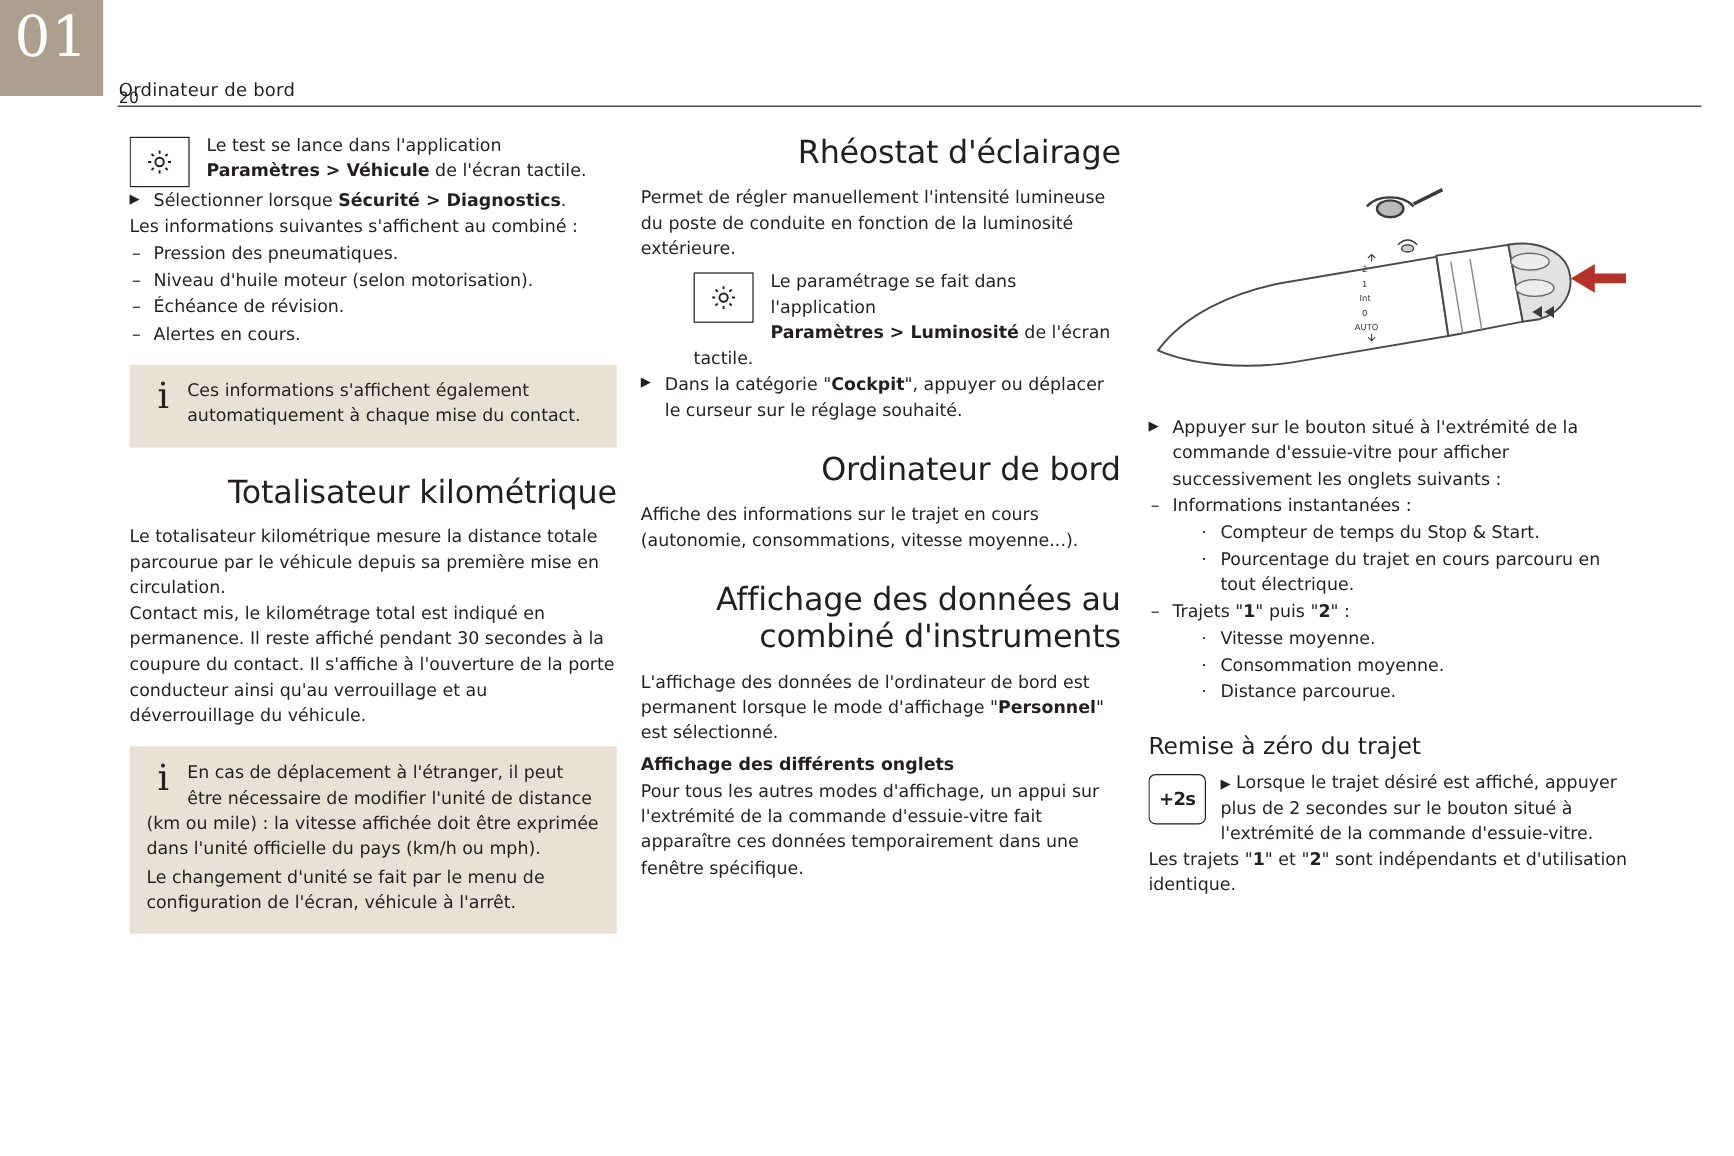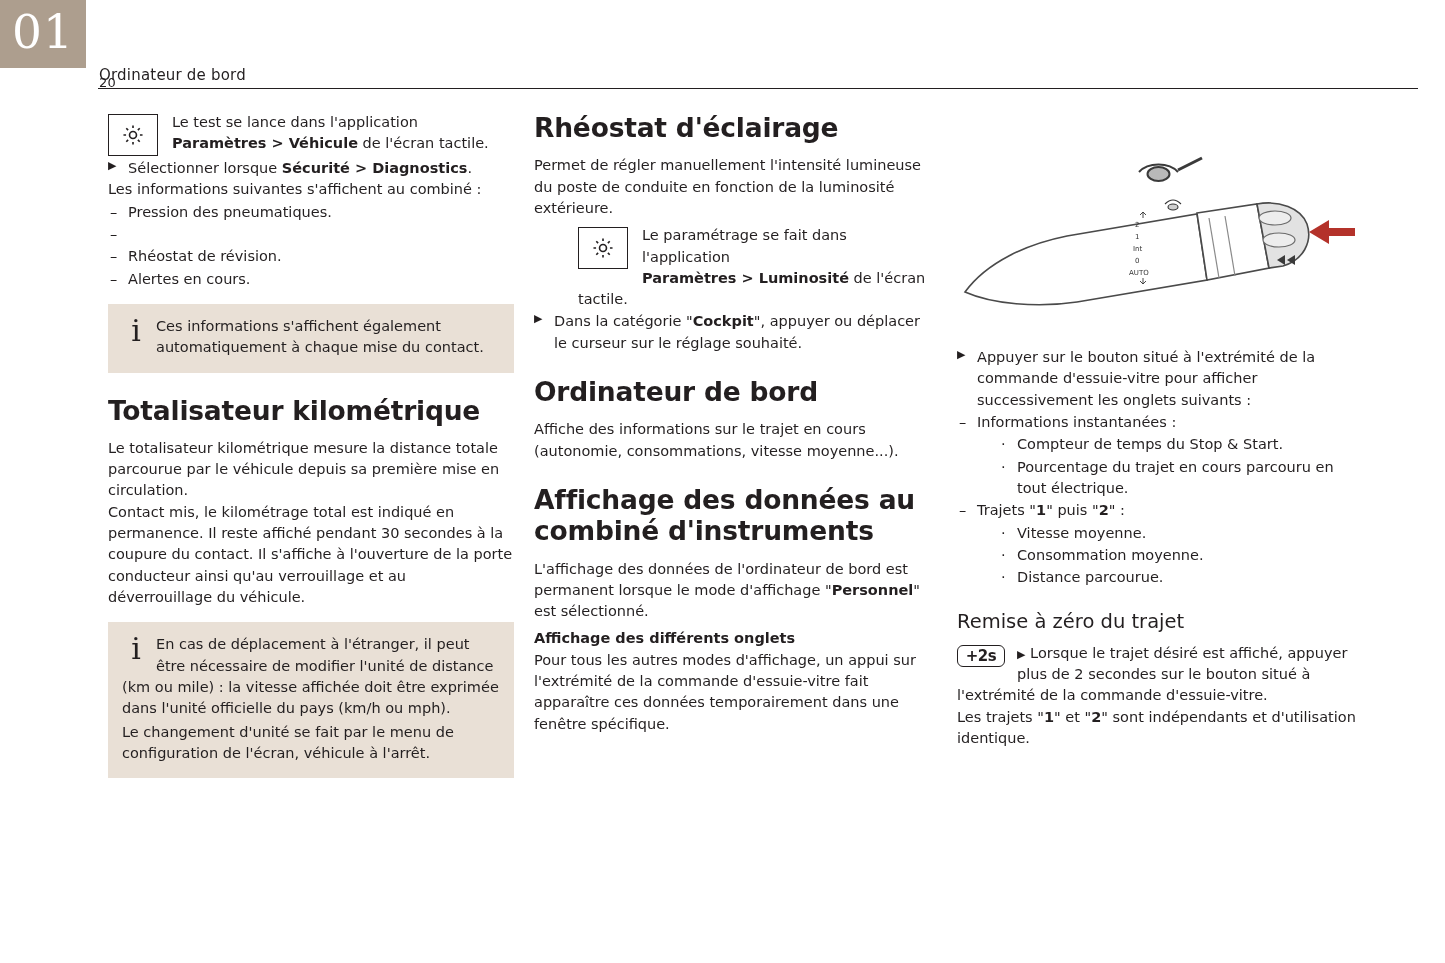--- a/index.html
+++ b/index.html
@@ -11,21 +11,21 @@
     font-family: "DejaVu Sans", sans-serif;
     color: #231f20;
     position: relative;
     overflow: hidden;
   }
 
   
   .chapter-tab {
     position: absolute;
     left: 0; top: 0;
-    width: 86px; height: 68px;
+    width: 86px; height: 80px;
     background: #ad9e8e;
     display: flex;
     align-items: flex-start;
     justify-content: center;
   }
   .chapter-num {
     font-family: "DejaVu Serif", serif;
     font-size: 47px;
     color: #ffffff;
     line-height: 1;
@@ -60,25 +60,26 @@
     top: 112px;
     font-size: 14.5px;
     line-height: 1.47;
   }
   .col1 { left: 108px; width: 406px; }
   .col2 { left: 534px; width: 400px; }
   .col3 { left: 957px; width: 400px; }
 
   h2 {
     font-family: "DejaVu Sans", sans-serif;
-    font-weight: 700;
+    font-weight: 400;
     font-size: 26.5px;
     margin: 22px 0 12px 0;
     line-height: 1.18;
     letter-spacing: -0.2px;
+    text-align: right;
   }
   h2.first { margin-top: 0; }
   h3 {
     font-size: 19.5px;
     font-weight: 400;
     margin: 22px 0 9px 0;
     line-height: 1.2;
   }
   p { margin: 0 0 0 0; }
   .p { margin-bottom: 0px; }
@@ -124,21 +125,21 @@
     font-size: 30px;
     line-height: 0.85;
     width: 28px;
     text-align: center;
     margin-right: 6px;
     margin-top: 2px;
   }
 
   
   .badge2s {
-    width: 48px; height: 22px;
+    width: 48px; height: 42px;
     border: 1.6px solid #231f20;
     border-radius: 6px;
     display: inline-flex;
     align-items: center;
     justify-content: center;
     float: left;
     margin: 2px 12px 0 0;
     font-size: 15px;
     font-weight: bold;
     letter-spacing: -0.5px;
@@ -183,24 +184,25 @@
   </div>
 
   <p class="p">Les informations suivantes s'affichent au combiné :</p>
 
   <div class="dash-item">
       <span class="mk">–</span>
       <span>Pression des pneumatiques.</span>
     </div>
   <div class="dash-item">
       <span class="mk">–</span>
+      <span>Niveau d'huile moteur (selon motorisation).</span>
     </div>
   <div class="dash-item">
       <span class="mk">–</span>
-      <span>Rhéostat de révision.</span>
+      <span>Échéance de révision.</span>
     </div>
   <div class="dash-item">
       <span class="mk">–</span>
       <span>Alertes en cours.</span>
     </div>
 
   <div class="info-block">
     <span class="info-i">i</span>
     <span>Ces informations s'affichent également automatiquement à chaque mise du contact.</span>
   </div>

